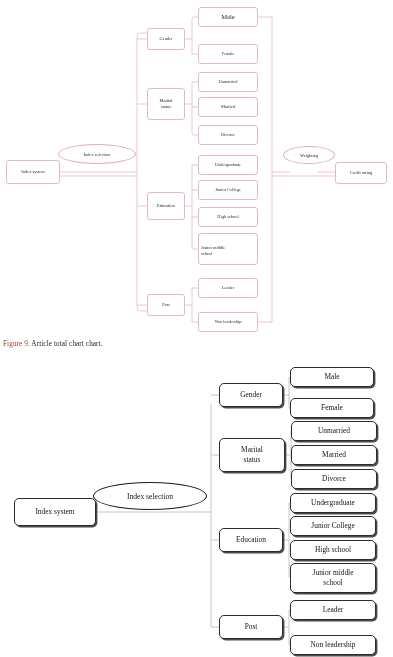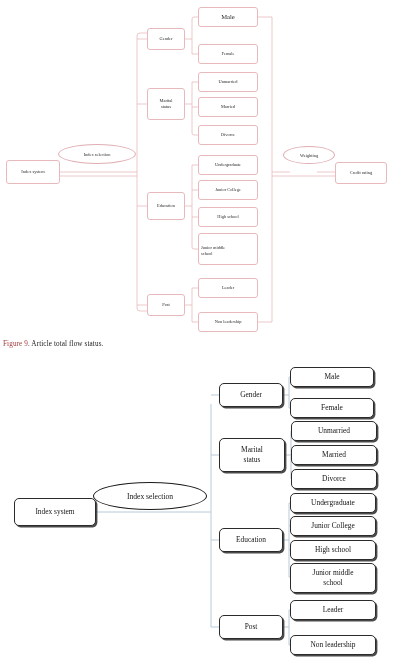--- a/index.html
+++ b/index.html
@@ -193,21 +193,21 @@
   <div class="e1" style="left:283px;top:146px;width:52px;height:18px;">
     <span>Weighting</span>
   </div>
 
   <div class="n1" style="left:335px;top:162px;width:52px;height:22px;">
     <span>Credit rating</span>
   </div>
 </div>
 
 <div id="caption">
-  <span class="figlabel">Figure 9</span><span>. Article total flow status.</span>
+  <span class="figlabel">Figure 9</span><span>. Article total chart chart.</span>
 </div>
 
 <div class="fig" id="fig2">
 
   <svg class="lines" width="393" height="297">
     <g fill="none" stroke="#b9c9d8" stroke-width="1">
 
       <path d="M97,152 L211,152"></path>
 
       <path d="M211,44 L211,267"></path>

